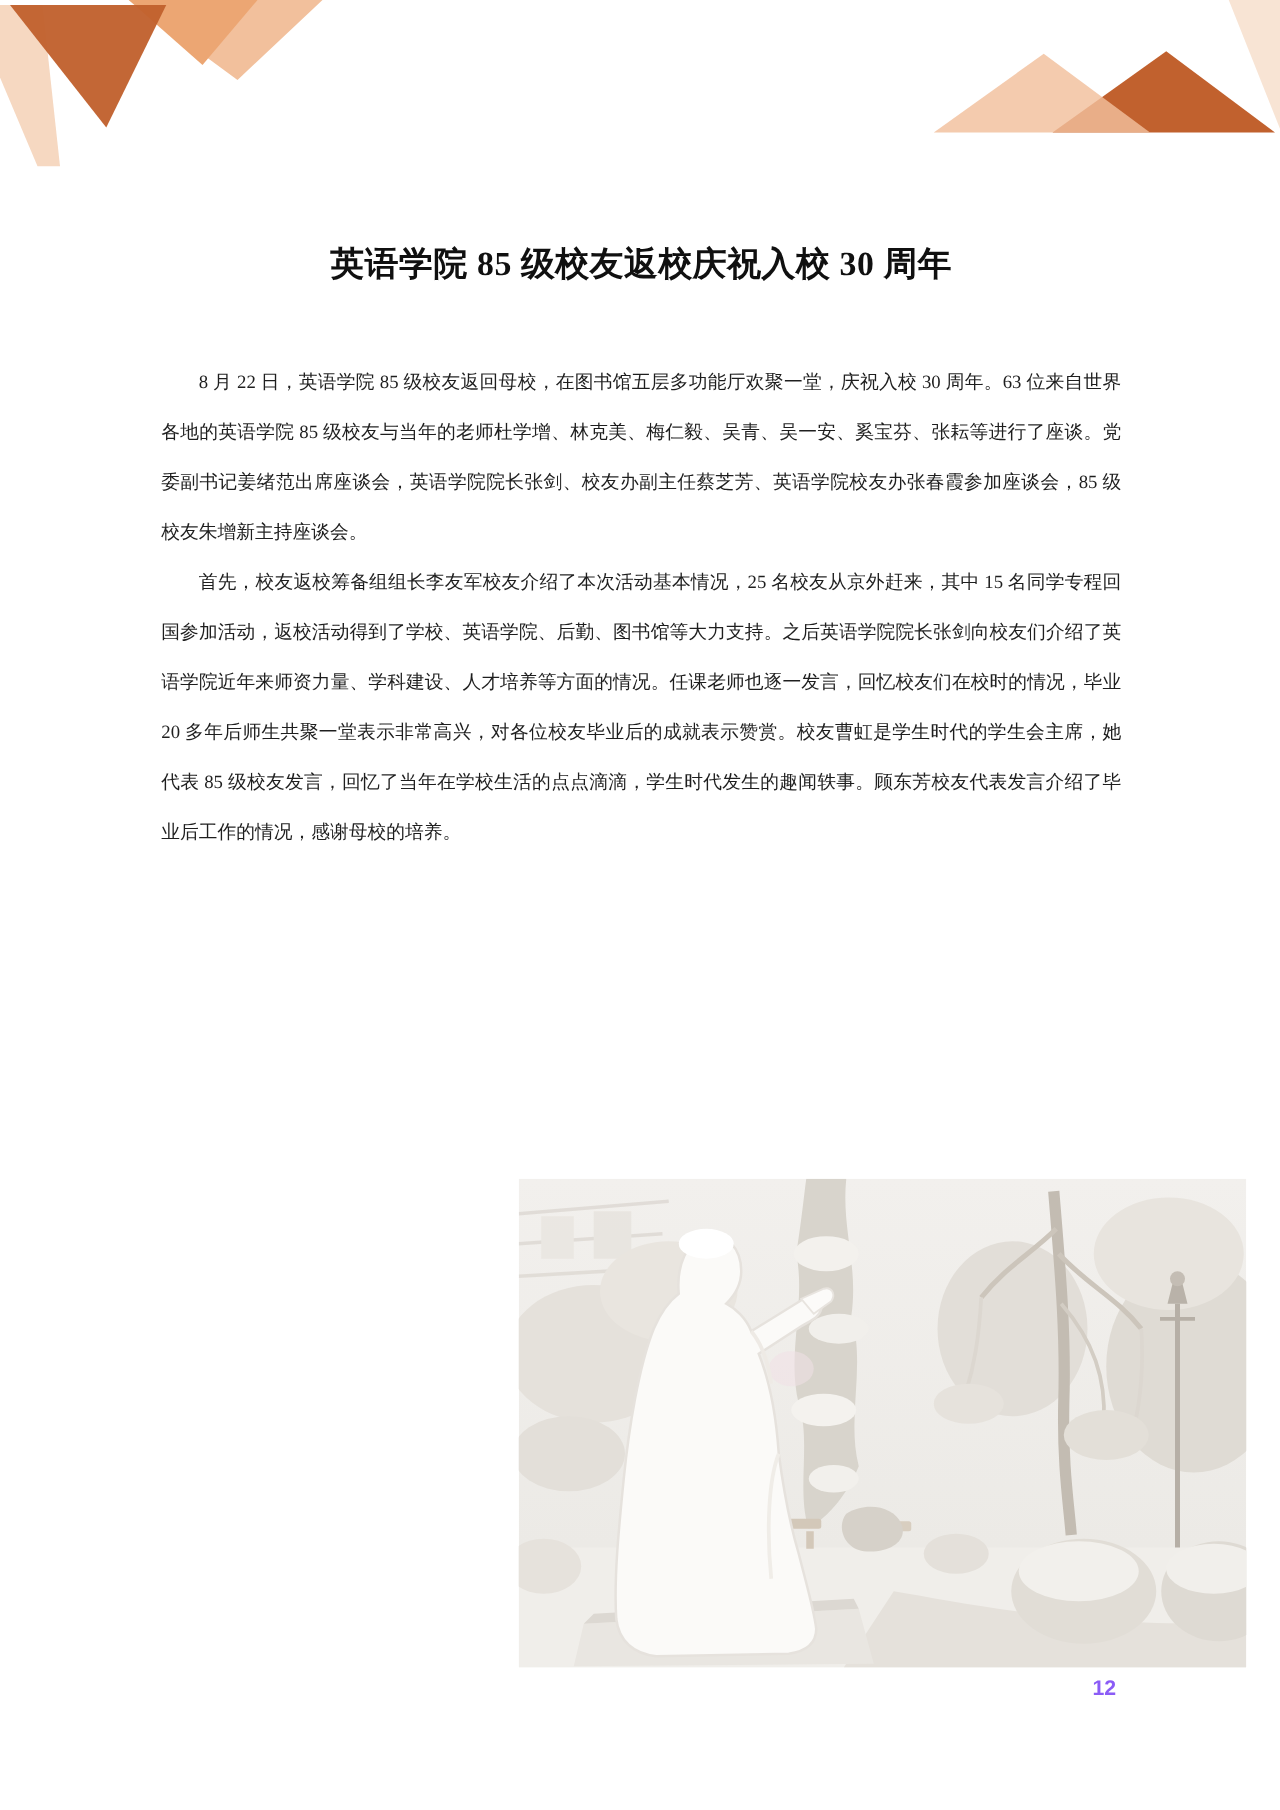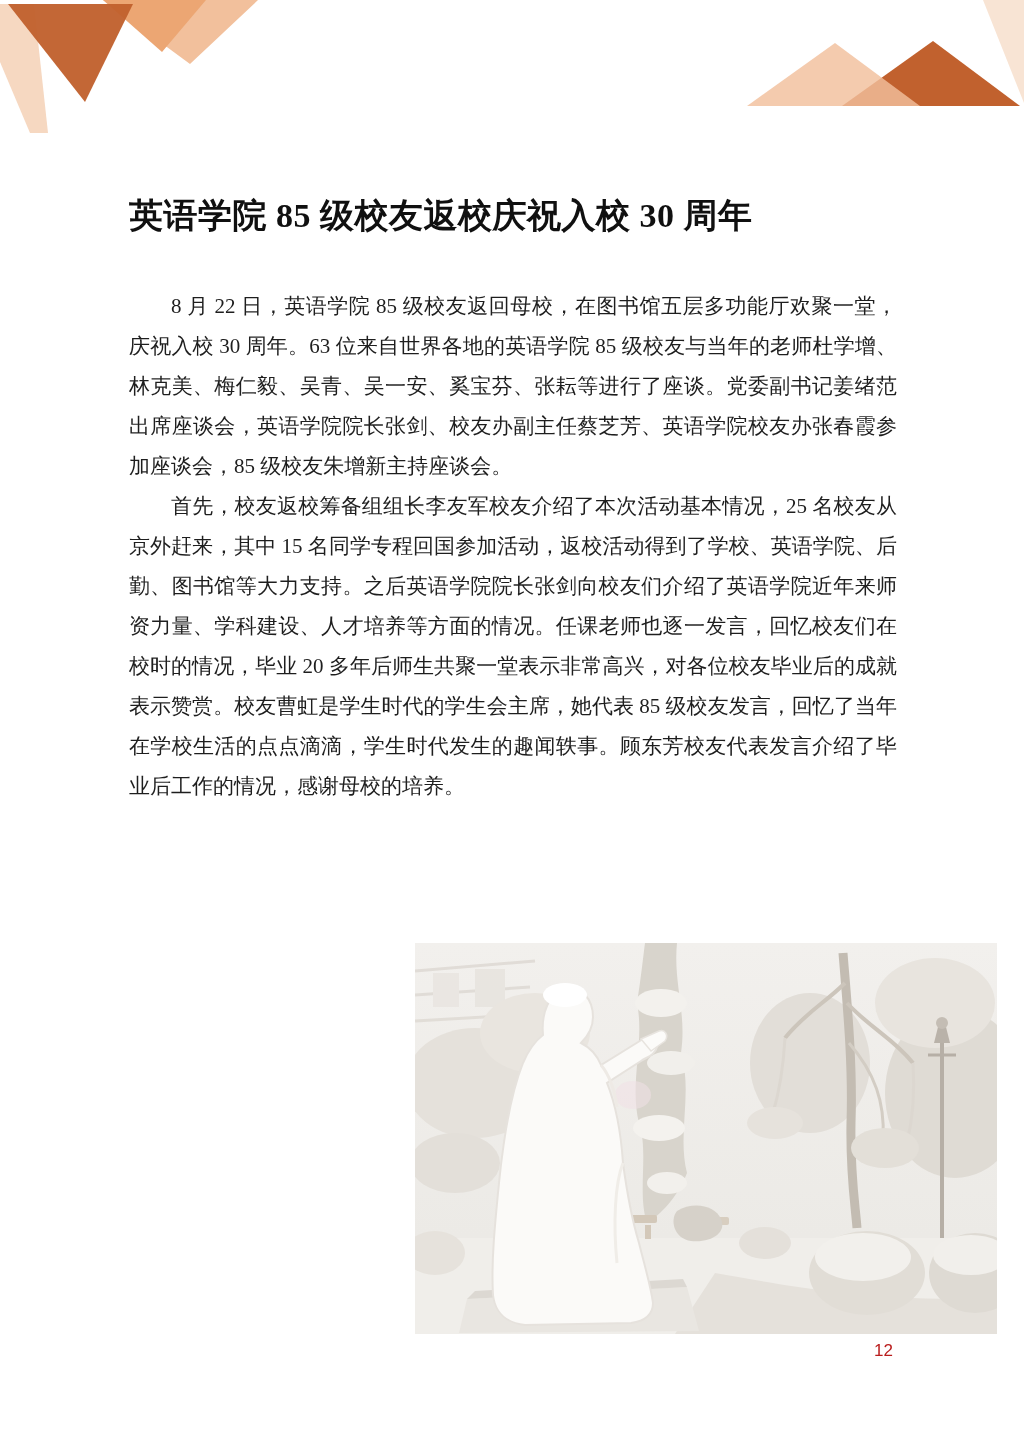--- a/index.html
+++ b/index.html
@@ -25,41 +25,43 @@
     color:#c2592a;
   }
   .masthead-en {
     font-family:"Liberation Serif", serif;
     font-weight:bold; font-size:40px;
     color:#3d3d3d;
   }
   
   .article-title {
     position:absolute; left:129px; top:193px; width:768px;
-    font-size:34px; font-weight:bold; color:#101010;
+    text-align:center;
+    font-size:27px; font-weight:bold; color:#101010;
     letter-spacing:0.5px;
   }
   .article-body {
     position:absolute; left:129px; top:286px; width:768px;
-    font-size:21px; line-height:40px; color:#1e1e1e;
+    font-size:15px; line-height:40px; color:#1e1e1e;
     text-align:justify;
     z-index:3;
   }
   .article-body p { text-indent:2em; margin:0; }
   
   .photo {
     position:absolute; left:415px; top:943px;
     width:582px; height:391px;
     z-index:1;
   }
   
   .page-number {
     position:absolute; left:874px; top:1341px;
-    font-size:17px; color:#b91c1c;
+    font-size:17px; color:#8b5cf6;
     font-family:"Liberation Sans", sans-serif;
+    font-weight:bold;
   }
 </style>
 </head>
 <body>
 
 <div class="page">
 
   <svg class="header-deco" viewBox="0 0 1024 150" xmlns="http://www.w3.org/2000/svg">
 
     <polygon points="0,4 34,4 48,133 30,133 0,62" fill="#f6d8c1"></polygon>

